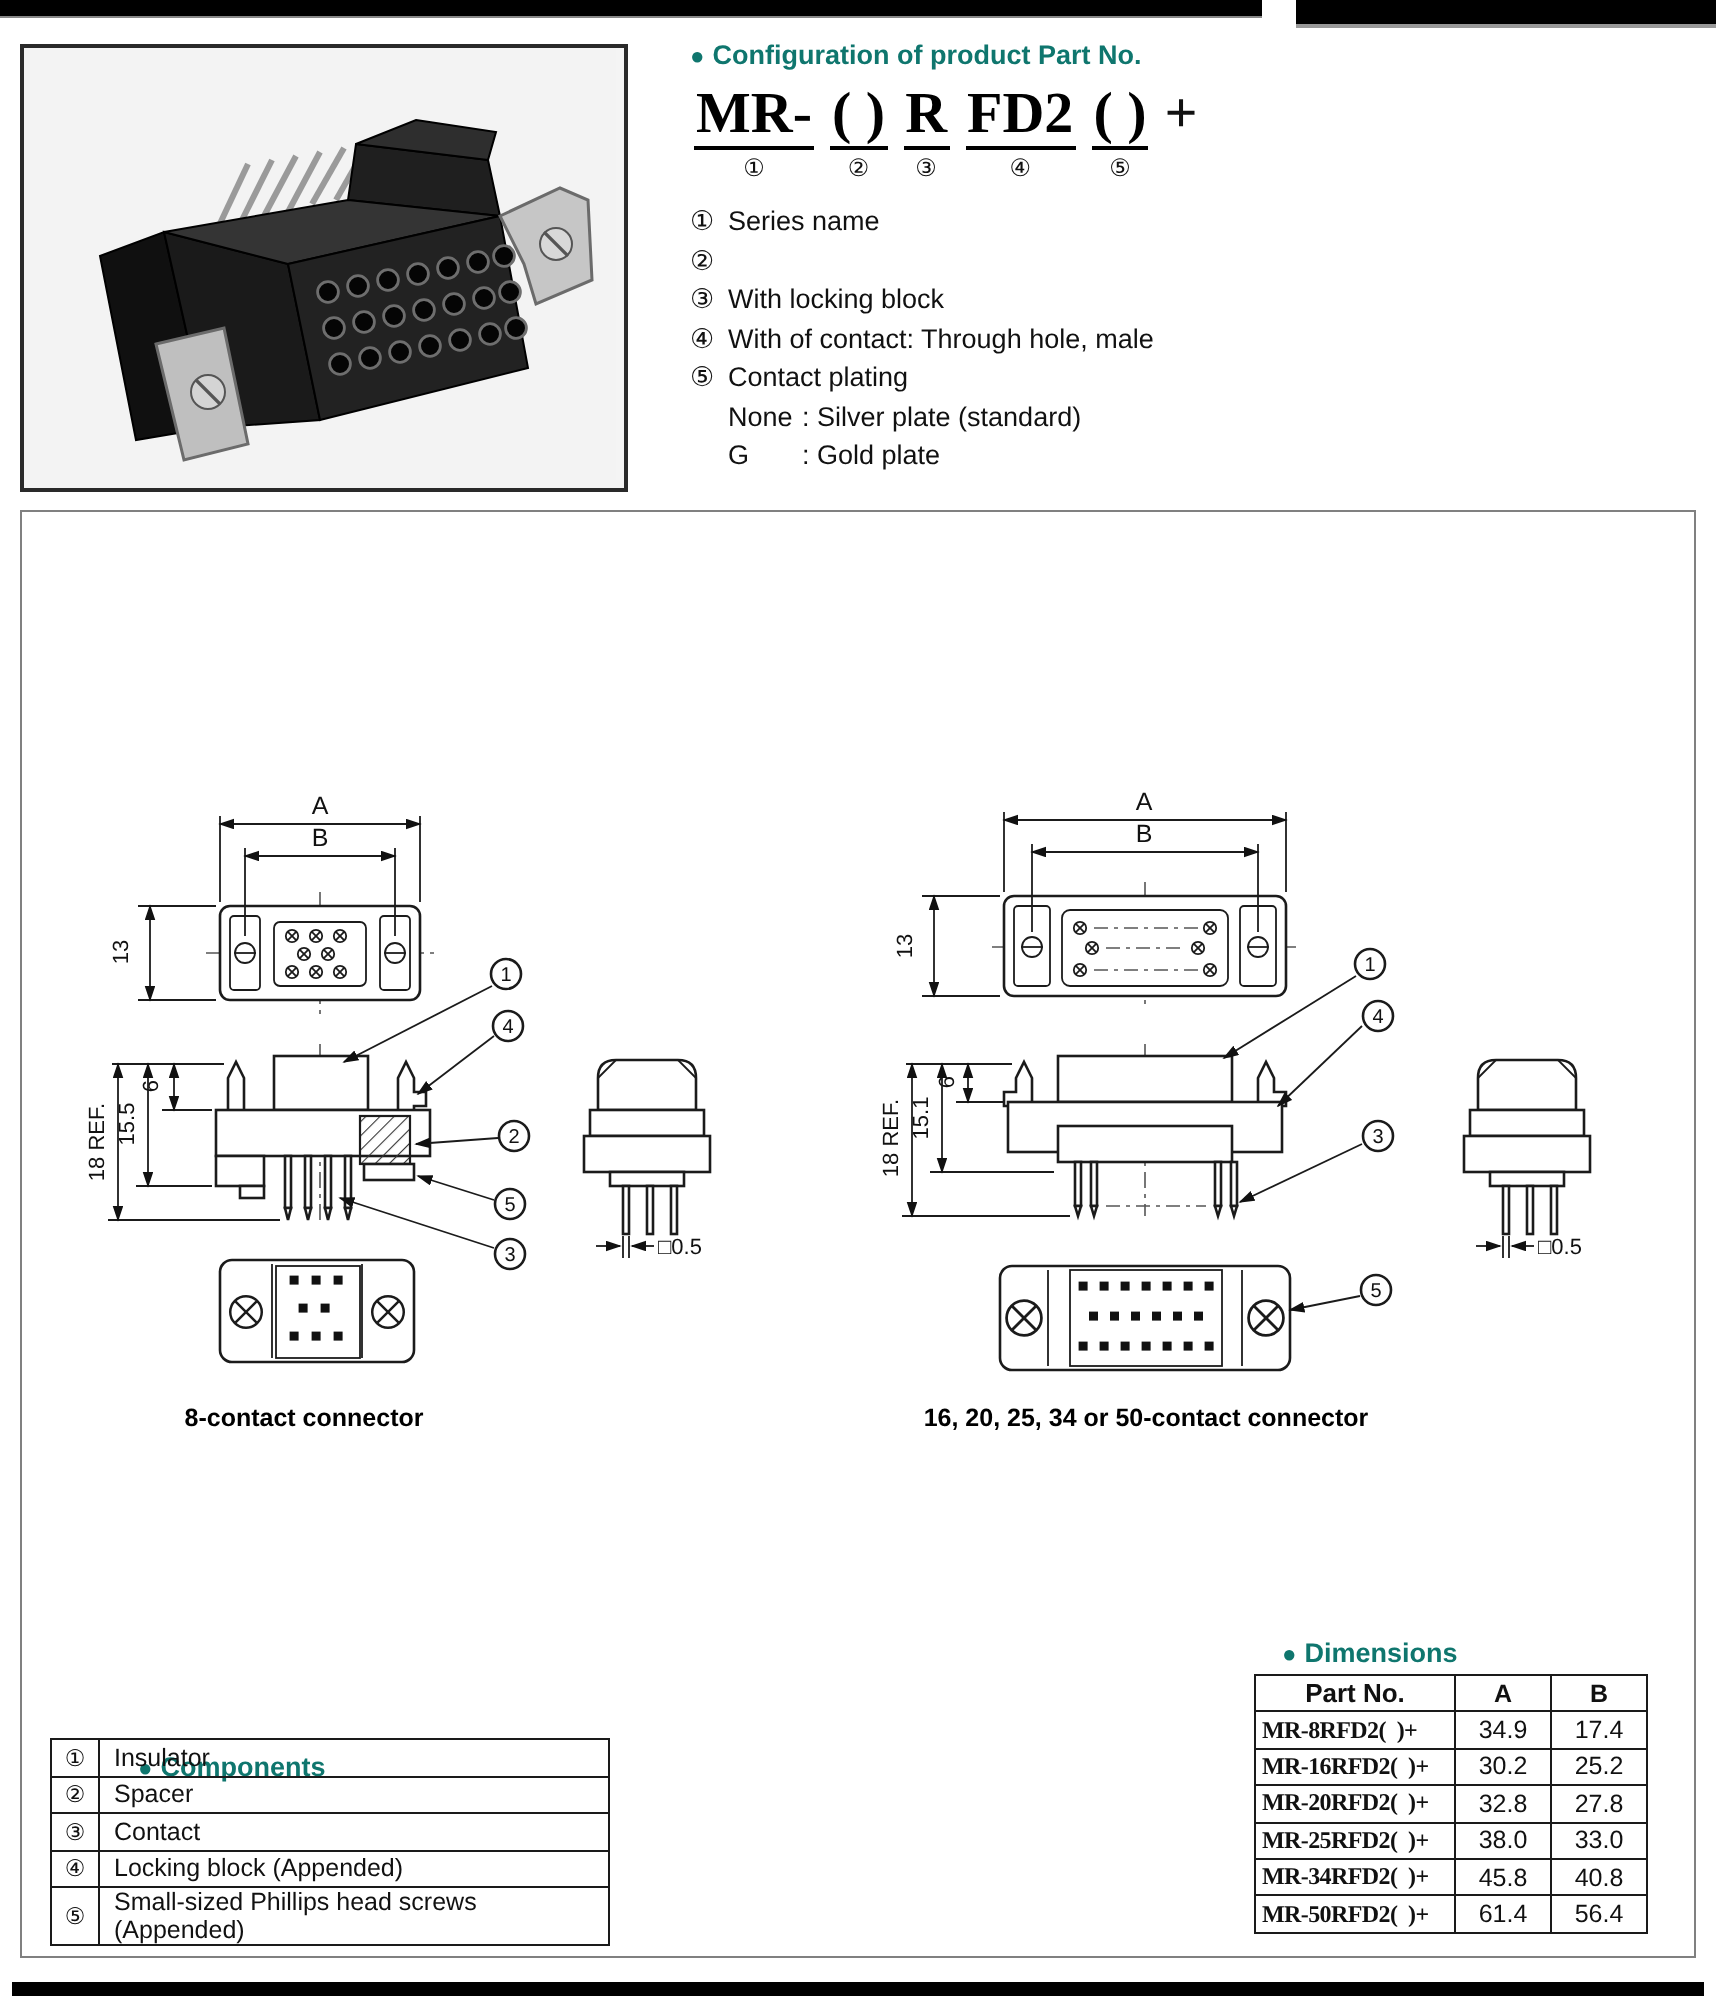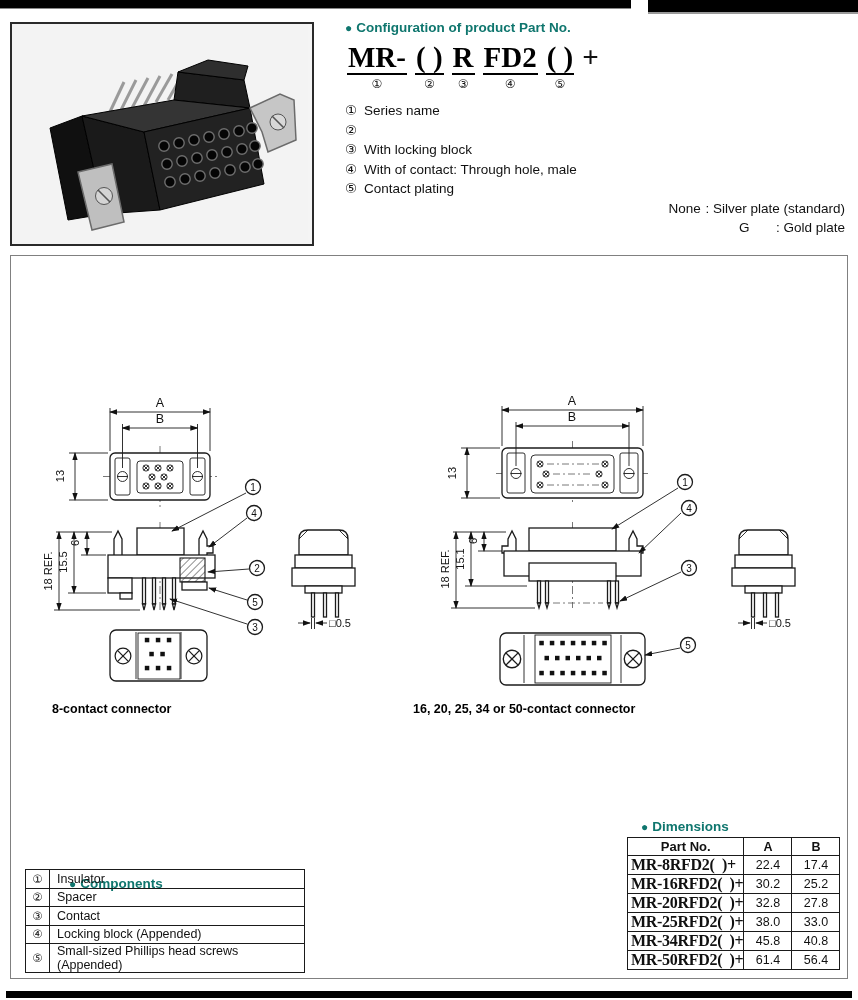--- a/index.html
+++ b/index.html
@@ -26,47 +26,47 @@
   .seg .seg-text{
     font-family:"Liberation Serif","DejaVu Serif",serif;font-weight:bold;
     font-size:29px;line-height:30px;color:#000;display:block;
     border-bottom:2px solid #000;padding:0 1px 1px 1px;white-space:pre;
   }
   .seg .seg-num{display:block;font-size:12px;margin-top:2px;color:#111;}
   #part-suffix{font-family:"Liberation Serif","DejaVu Serif",serif;font-weight:bold;font-size:29px;line-height:30px;}
   #config-notes{margin-top:10px;}
   .note-row{display:flex;font-size:13.5px;line-height:19.5px;}
   .note-num{width:19px;flex:none;}
-  .plating-row{display:flex;font-size:13.5px;line-height:19.5px;margin-left:19px;white-space:pre;justify-content:flex-end;}
+  .plating-row{display:flex;font-size:13.5px;line-height:19.5px;margin-left:19px;white-space:pre;}
   .plating-key{width:37px;flex:none;}
 
   
   #main-box{position:absolute;left:10px;top:255px;width:836px;height:722px;border:1px solid #808080;background:#fff;}
   #drawings{position:absolute;left:0;top:0;}
-  .caption{position:absolute;font-weight:bold;font-size:12.5px;color:#000;}
+  .caption{position:absolute;font-weight:bold;font-size:12.5px;text-align:center;color:#000;}
   #caption-left{left:41px;top:446px;width:200px;}
   #caption-right{left:402px;top:446px;width:320px;}
 
   
   #components-title{position:absolute;left:14px;top:620px;margin-left:44px;}
   #components-table{position:absolute;left:14px;top:613px;border-collapse:collapse;width:280px;}
   #components-table td{border:1.4px solid #1a1a1a;height:17.5px;font-size:12.5px;padding:0;}
   #components-table td.cnum{width:23px;text-align:center;font-size:11.5px;}
   #components-table td.clabel{padding-left:7px;}
 
   
   #dimensions-title{position:absolute;left:630px;top:563px;}
   #dimensions-table{position:absolute;left:616px;top:581px;border-collapse:collapse;}
   #dimensions-table td,#dimensions-table th{border:1.4px solid #1a1a1a;height:17.4px;padding:0;}
   #dimensions-table th{font-size:13px;}
   #dimensions-table .cpart{width:96px;}
   #dimensions-table .cval{width:47px;text-align:center;font-size:12.5px;}
   #dimensions-table td.cpart{
     font-family:"Liberation Serif","DejaVu Serif",serif;font-weight:bold;
-    font-size:16px;padding-left:3px;white-space:pre;letter-spacing:-0.3px;
+    font-size:12px;padding-left:3px;white-space:pre;letter-spacing:-0.3px;
   }
 
   svg text{font-family:"Liberation Sans","DejaVu Sans",sans-serif;fill:#111;}
   .ln{stroke:#1b1b1b;fill:none;stroke-width:1.3;}
   .lnw{stroke:#1b1b1b;fill:#fff;stroke-width:1.3;}
   .thin{stroke:#1b1b1b;fill:none;stroke-width:0.9;}
   .cl{stroke:#555;fill:none;stroke-width:0.8;}
   .dimtxt{font-size:11px;}
   .abtxt{font-size:12.5px;}
   .cotxt{font-size:10px;}
@@ -499,21 +499,21 @@
   <div class="sec-title" id="dimensions-title"><span class="bullet">●</span><span>Dimensions</span></div>
   <table id="dimensions-table">
     <tbody>
         <tr>
       <th class="cpart">Part No.</th>
       <th class="cval">A</th>
       <th class="cval">B</th>
     </tr>
     <tr>
           <td class="cpart">MR-8RFD2(  )+</td>
-          <td class="cval">22.4</td>
+          <td class="cval">34.9</td>
           <td class="cval">17.4</td>
         </tr>
     <tr>
           <td class="cpart">MR-16RFD2(  )+</td>
           <td class="cval">30.2</td>
           <td class="cval">25.2</td>
         </tr>
     <tr>
           <td class="cpart">MR-20RFD2(  )+</td>
           <td class="cval">32.8</td>

